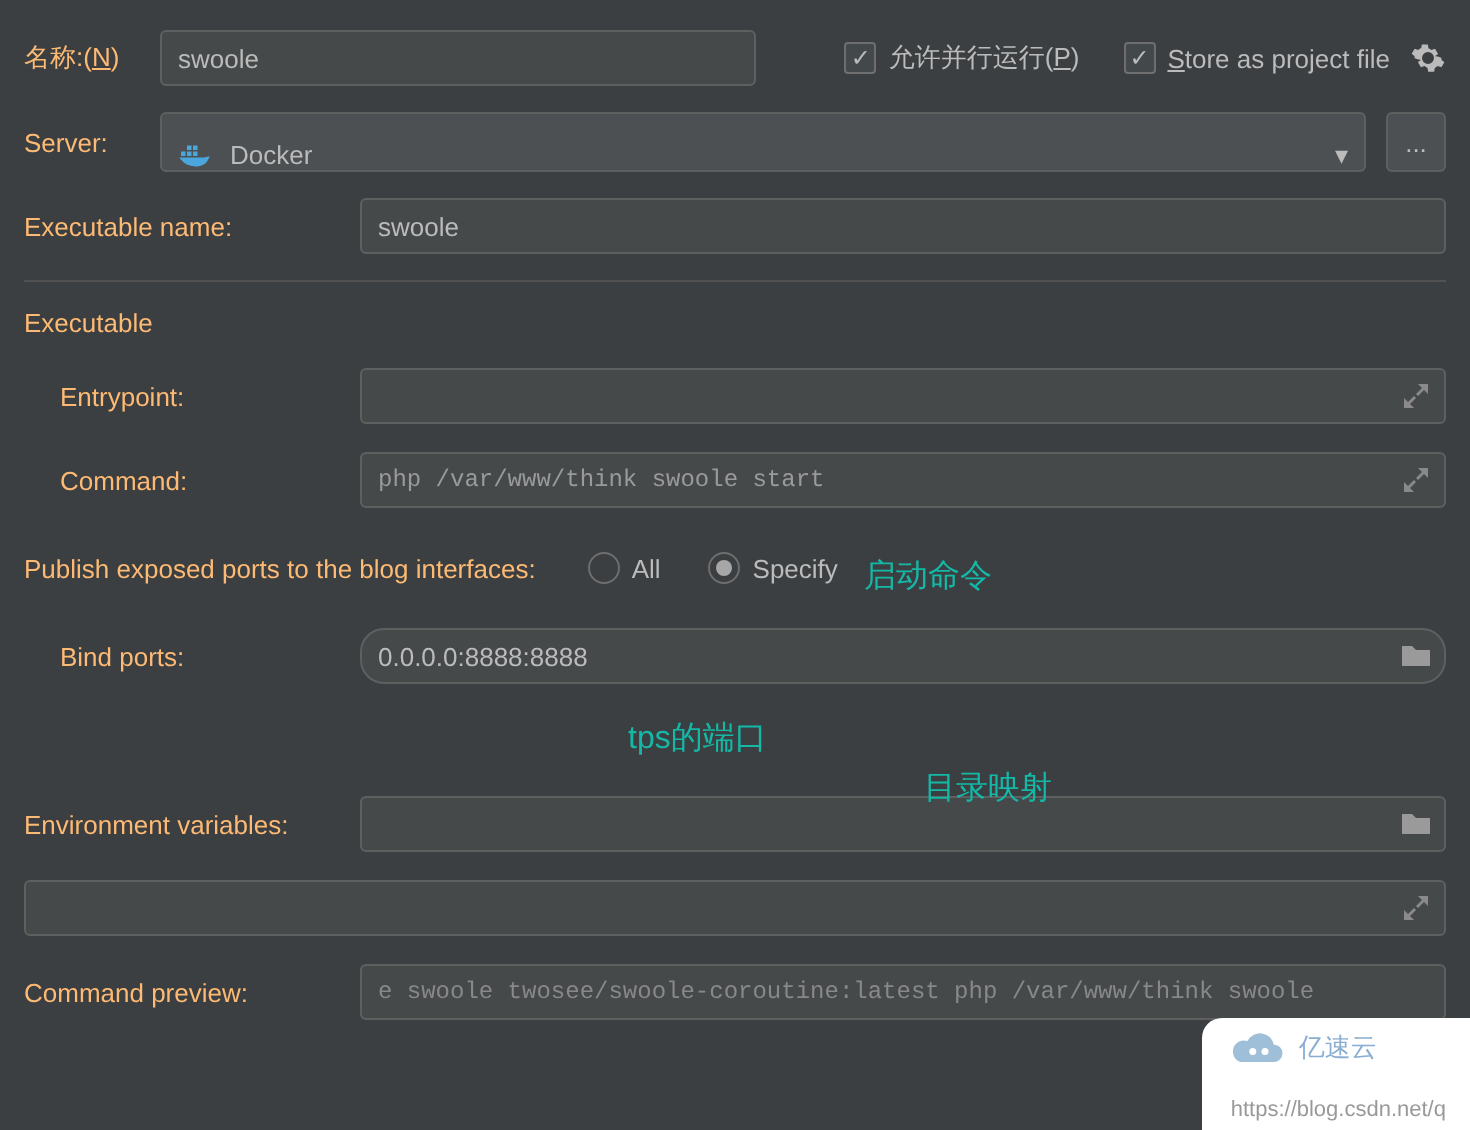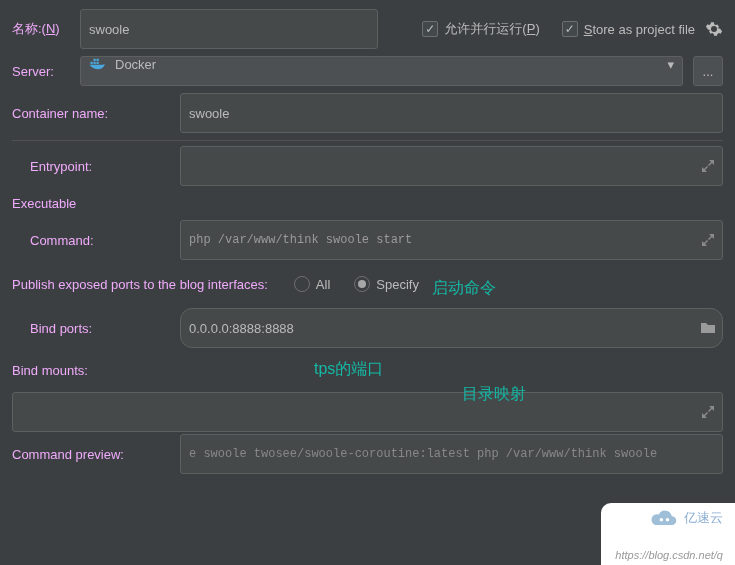--- a/index.html
+++ b/index.html
@@ -8,28 +8,28 @@
     height: 565px;
     background: #3c3f41;
     font-family: "Segoe UI", "Microsoft YaHei", Arial, sans-serif;
     font-size: 13px;
     color: #bbbbbb;
     overflow: hidden;
     position: relative;
   }
   .form { padding: 8px 12px 4px 12px; }
   .row { display: flex; align-items: center; min-height: 42px; gap: 10px; }
-  .label { color: #f0abfc; }
+  .label { color: #fdba74; }
   .lbl-name { width: 58px; }
   .lbl-col1 { width: 158px; }
   .field {
     background: #45494a;
     border: 1px solid #5e6060;
     border-radius: 3px;
-    height: 40px;
+    height: 28px;
     color: #bbbbbb;
     padding: 0 8px;
     font: inherit;
     outline: none;
   }
   .name-input { flex: 0 0 298px; }
   .wide { flex: 1; min-width: 0; }
   .chk-wrap { display: inline-flex; align-items: center; gap: 6px; cursor: pointer; }
   .chk {
     width: 16px; height: 16px; border: 1px solid #6e6e6e; border-radius: 2px;
@@ -40,21 +40,21 @@
   .gear { width: 18px; height: 18px; fill: #bbb; }
   .push-r { margin-left: auto; }
 
   .server-select {
     flex: 1;
     height: 30px;
     background: #4c5052;
     border: 1px solid #5e6060;
     border-radius: 3px;
     display: flex;
-    align-items: flex-start;
+    align-items: flex-end;
     padding: 0 8px;
     gap: 8px;
   }
   .docker-icon { width: 18px; height: 14px; }
   .caret { margin-left: auto; color: #bbb; }
   .ellipsis-btn {
     width: 30px; height: 30px; background: #4c5052; border: 1px solid #5e6060;
     border-radius: 3px; display: flex; align-items: center; justify-content: center;
     color: #bbb; cursor: pointer;
   }
@@ -77,24 +77,24 @@
   }
   .radio.sel::after { content: ""; width: 8px; height: 8px; background: #a7a7a7; border-radius: 50%; }
   .radio-wrap { display: inline-flex; align-items: center; gap: 6px; margin-right: 14px; cursor: pointer; }
 
   .annot { position: absolute; color: #14b8a6; font-size: 16px; pointer-events: none; font-family: "Microsoft YaHei", sans-serif; }
 
   .watermark {
     position: absolute; right: 0; bottom: 0;
     background: #fff; border-radius: 10px 0 0 0;
     padding: 6px 12px 4px 14px;
-    display: flex; flex-direction: column; align-items: flex-end; gap: 20px;
+    display: flex; flex-direction: column; align-items: flex-start;
   }
   .wm-logo { display: flex; align-items: center; gap: 6px; color: #8aaed1; font-size: 13px; }
-  .wm-url { color: #999; font-size: 11px; margin-top: 2px; font-style: italic; }
+  .wm-url { color: #999; font-size: 11px; margin-top: 16px; }
   .cloud { width: 28px; height: 18px; }
 </style>
 </head>
 <body>
 
 <div class="form">
 
   <div class="row">
     <span class="label lbl-name">
       <span>名称:(</span><span class="underline">N</span><span>)</span>
@@ -132,38 +132,38 @@
           </g>
         </svg>
       <span>Docker</span>
       <span class="caret">▾</span>
     </div>
     <div class="ellipsis-btn">...</div>
   </div>
 
 
   <div class="row">
-    <span class="label lbl-col1">Container name:</span>
+    <span class="label lbl-col1">Executable name:</span>
     <input class="field wide" value="swoole" style="">
   </div>
 
   <div class="hr"></div>
+
+  <div class="row" style="min-height:32px;">
+    <span class="label">Executable</span>
+  </div>
 
   <div class="row">
     <span class="label lbl-col1" style="padding-left:18px;">Entrypoint:</span>
     <div class="rel wide">
       <input class="field wide" style="width: 100%;" value="">
       <svg class="expand-icon" viewBox="0 0 16 16">
           <path d="M2 9v5h5l-2-2 3-3-1-1-3 3zM14 7V2H9l2 2-3 3 1 1 3-3z"></path>
         </svg>
     </div>
-  </div>
-
-  <div class="row" style="min-height:32px;">
-    <span class="label">Executable</span>
   </div>
 
   <div class="row">
     <span class="label lbl-col1" style="padding-left:18px;">Command:</span>
     <div class="rel wide">
       <input class="field wide mono" style="width: 100%;" value="php /var/www/think swoole start">
       <svg class="expand-icon" viewBox="0 0 16 16">
           <path d="M2 9v5h5l-2-2 3-3-1-1-3 3zM14 7V2H9l2 2-3 3 1 1 3-3z"></path>
         </svg>
     </div>
@@ -186,23 +186,31 @@
     <span class="label lbl-col1" style="padding-left:18px;">Bind ports:</span>
     <div class="rel wide">
       <input class="field wide" style="width: 100%; border-radius: 12px;" value="0.0.0.0:8888:8888">
       <svg class="folder-icon" viewBox="0 0 16 16">
           <path d="M1 3h5l2 2h7v8H1z"></path>
         </svg>
     </div>
   </div>
 
   <div class="row">
-    <span class="label lbl-col1">Bind mounts:</span>
-  </div>
-
+  </div>
+
+  <div class="row">
+    <span class="label lbl-col1">Environment variables:</span>
+    <div class="rel wide">
+      <input class="field wide" style="width: 100%;" value="">
+      <svg class="folder-icon" viewBox="0 0 16 16">
+          <path d="M1 3h5l2 2h7v8H1z"></path>
+        </svg>
+    </div>
+  </div>
 
   <div class="row">
     <div class="rel wide">
       <input class="field wide" style="width: 100%;" value="">
       <svg class="expand-icon" viewBox="0 0 16 16">
           <path d="M2 9v5h5l-2-2 3-3-1-1-3 3zM14 7V2H9l2 2-3 3 1 1 3-3z"></path>
         </svg>
     </div>
   </div>
 

